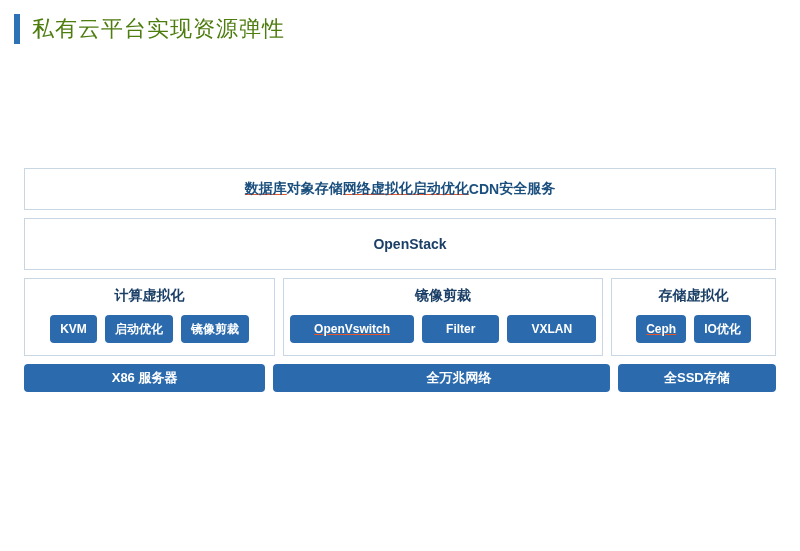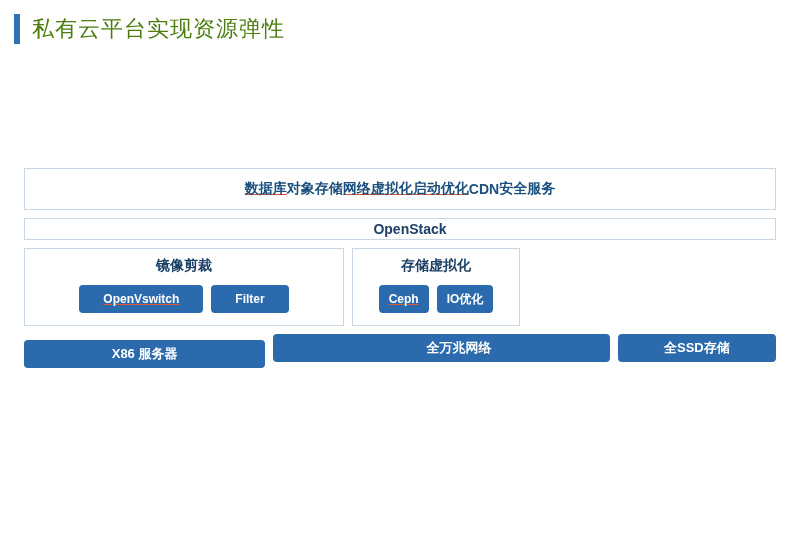--- a/index.html
+++ b/index.html
@@ -76,21 +76,21 @@
     text-decoration: underline;
     text-decoration-color: #e4572e;
   }
 
   
   .openstack-box {
     width: 752px;
     box-sizing: border-box;
     border: 1px solid #c9d6e4;
     background: #ffffff;
-    height: 22px;
+    height: 52px;
     display: flex;
     align-items: center;
     justify-content: center;
     padding-left: 20px;
   }
   .openstack-label {
     font-size: 14px;
     font-weight: bold;
     color: #1b3f66;
   }
@@ -150,21 +150,21 @@
     background: #2a6aad;
     color: #ffffff;
     font-size: 13px;
     font-weight: bold;
     border-radius: 4px;
     height: 28px;
     line-height: 28px;
     text-align: center;
     white-space: nowrap;
   }
-  .hw-bar.compute { width: 256px; margin-top: 6px; }
+  .hw-bar.compute { width: 256px; }
   .hw-bar.network { width: 320px; padding-left: 35px; }
   .hw-bar.storage { width: 168px; }
 </style>
 </head>
 <body>
 
 <div class="slide">
 
   <div class="title-wrap">
     <div class="title-bar"></div>
@@ -185,26 +185,35 @@
     </div>
 
     <div class="row">
       <div class="openstack-box">
         <div class="openstack-label">OpenStack</div>
       </div>
     </div>
 
     <div class="virt-row">
 
+      <div class="virt-group compute">
+        <div class="virt-title">计算虚拟化</div>
+        <div class="chip-row">
+          <div class="chip">KVM</div>
+          <div class="chip">启动优化</div>
+          <div class="chip">镜像剪裁</div>
+        </div>
+      </div>
 
       <div class="virt-group network">
         <div class="virt-title">镜像剪裁</div>
         <div class="chip-row">
           <div class="chip wide red-underline">OpenVswitch</div>
           <div class="chip wide">Filter</div>
+          <div class="chip wide">VXLAN</div>
         </div>
       </div>
 
       <div class="virt-group storage">
         <div class="virt-title">存储虚拟化</div>
         <div class="chip-row">
           <div class="chip red-underline">Ceph</div>
           <div class="chip">IO优化</div>
         </div>
       </div>

